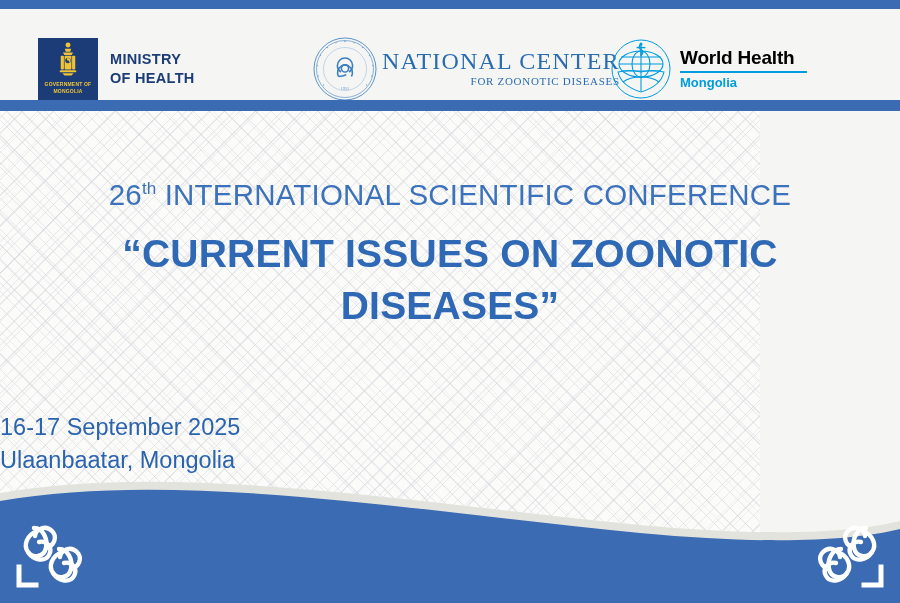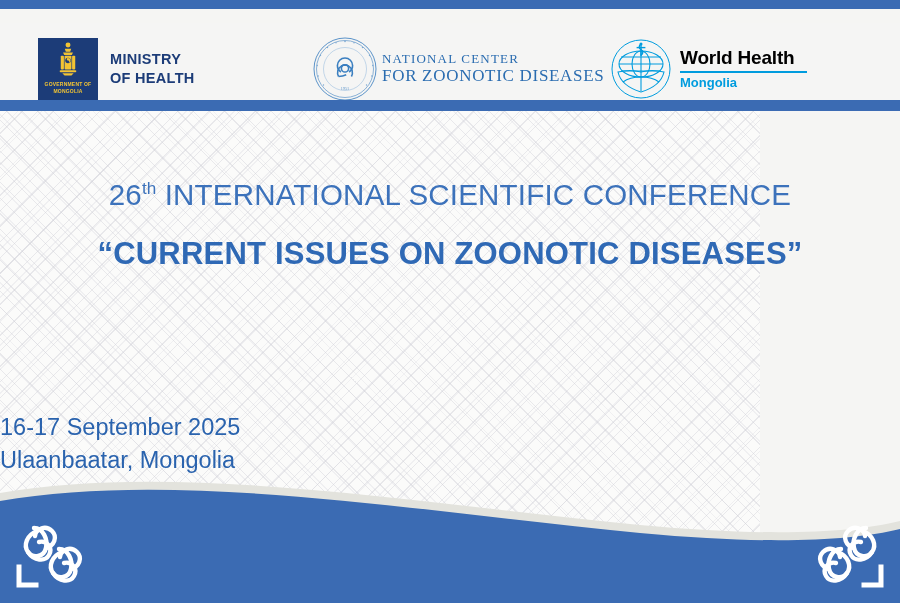--- a/index.html
+++ b/index.html
@@ -60,27 +60,27 @@
     line-height:19px; letter-spacing:.3px;
     white-space:nowrap;
   }
 
   
   .nczd-wrap { display:flex; align-items:center; }
   .nczd-seal { width:66px; height:66px; }
   .nczd-text { margin-left:4px; color:#2a6cb0; line-height:1.05; }
   .nczd-text .l1 {
     font-family:"Liberation Serif", serif;
-    font-size:13px; letter-spacing:1.2px; font-weight:normal;
+    font-size:24px; letter-spacing:1.2px; font-weight:normal;
     white-space:nowrap;
   }
   .nczd-text .l2 {
     font-family:"Liberation Serif", serif;
-    font-size:17px; letter-spacing:.7px;
-    margin-top:2px; white-space:nowrap;
+    font-size:11px; letter-spacing:.7px;
+    margin-top:2px; white-space:nowrap;text-align:right;
   }
 
   
   .who-wrap { display:flex; align-items:center; }
   .who-mark { width:62px; height:62px; }
   .who-text { margin-left:8px; }
   .who-text .l1, .who-text .l2 {
     color:#000000; font-weight:bold; font-size:19px;
     line-height:20px; letter-spacing:-.2px; white-space:nowrap;
   }
@@ -117,21 +117,21 @@
   .line-1 {
     color:#3c72bb;
     font-size:29.5px; font-weight:normal;
     letter-spacing:.2px; line-height:36px;
     white-space:nowrap;
   }
   .line-1 sup { font-size:.58em; vertical-align:super; letter-spacing:0; }
 
   .line-2 {
     color:#2f69b5;
-    font-size:31px; font-weight:bold;
+    font-size:39px; font-weight:bold;
     line-height:52px; letter-spacing:.2px;
     margin-top:15px;
     padding:0 58px;
   }
 
   .meta-block {
     position:absolute; top:300px; left:0;
     width:900px; text-align:left;
   }
   .meta-line {

